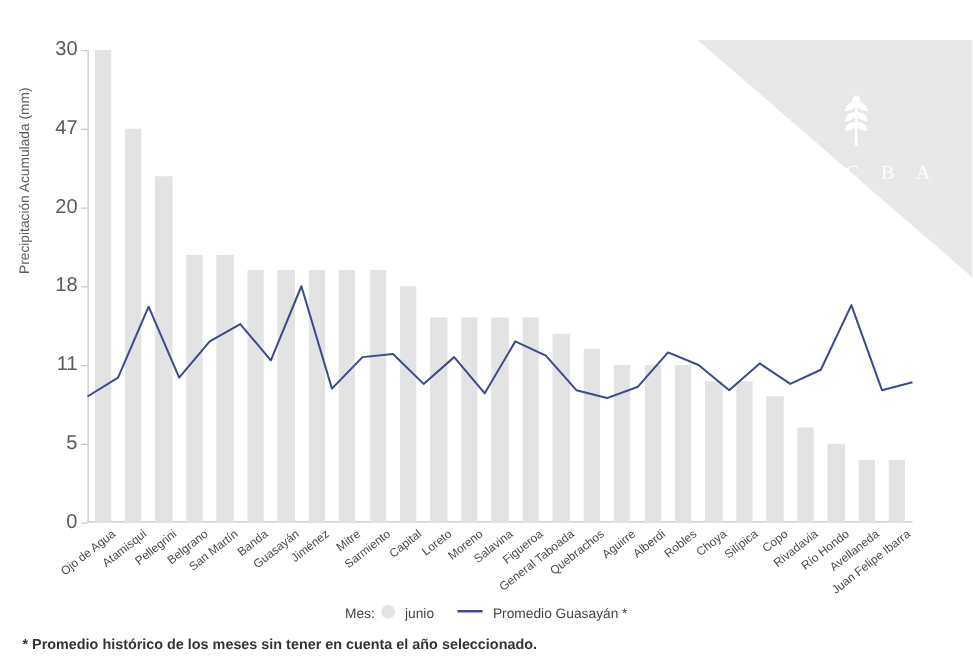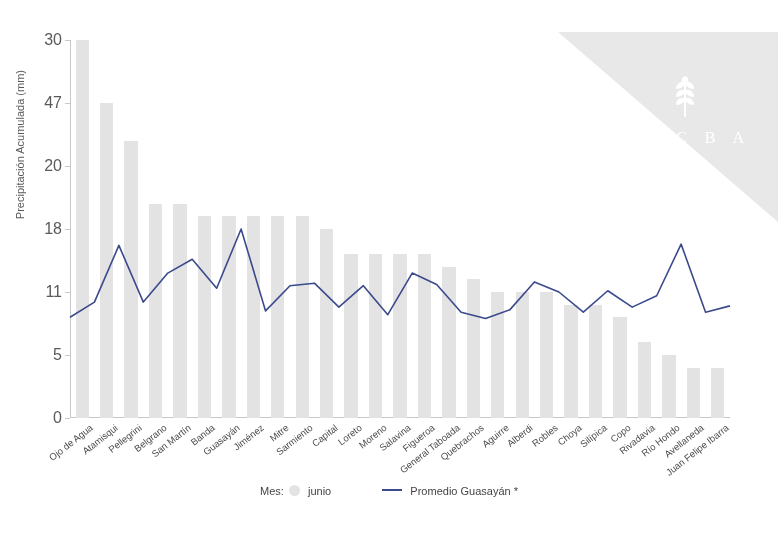--- a/index.html
+++ b/index.html
@@ -160,21 +160,21 @@
     position: absolute;
     left: 0;
     top: 484px;
     width: 778px;
     text-align: center;
     font-size: 11px;
     color: #444;
   }
   .legend-item {
     display: inline-block;
-    margin: 0 24px;
+    margin: 0 8px;
     vertical-align: middle;
   }
   .legend-swatch-bar {
     display: inline-block;
     width: 11px;
     height: 11px;
     border-radius: 50%;
     background: #e3e3e3;
     vertical-align: -1px;
     margin-right: 5px;
@@ -320,14 +320,15 @@
       <span class="legend-label-mes">Mes:</span>
       <span class="legend-swatch-bar"></span>
       <span>junio</span>
     </span>
     <span class="legend-item">
       <span class="legend-swatch-line"></span>
       <span>Promedio Guasayán *</span>
     </span>
   </div>
 
+  <div class="footnote">* Promedio histórico de los meses sin tener en cuenta el año seleccionado.</div>
 
 </div>
 
 </body></html>

